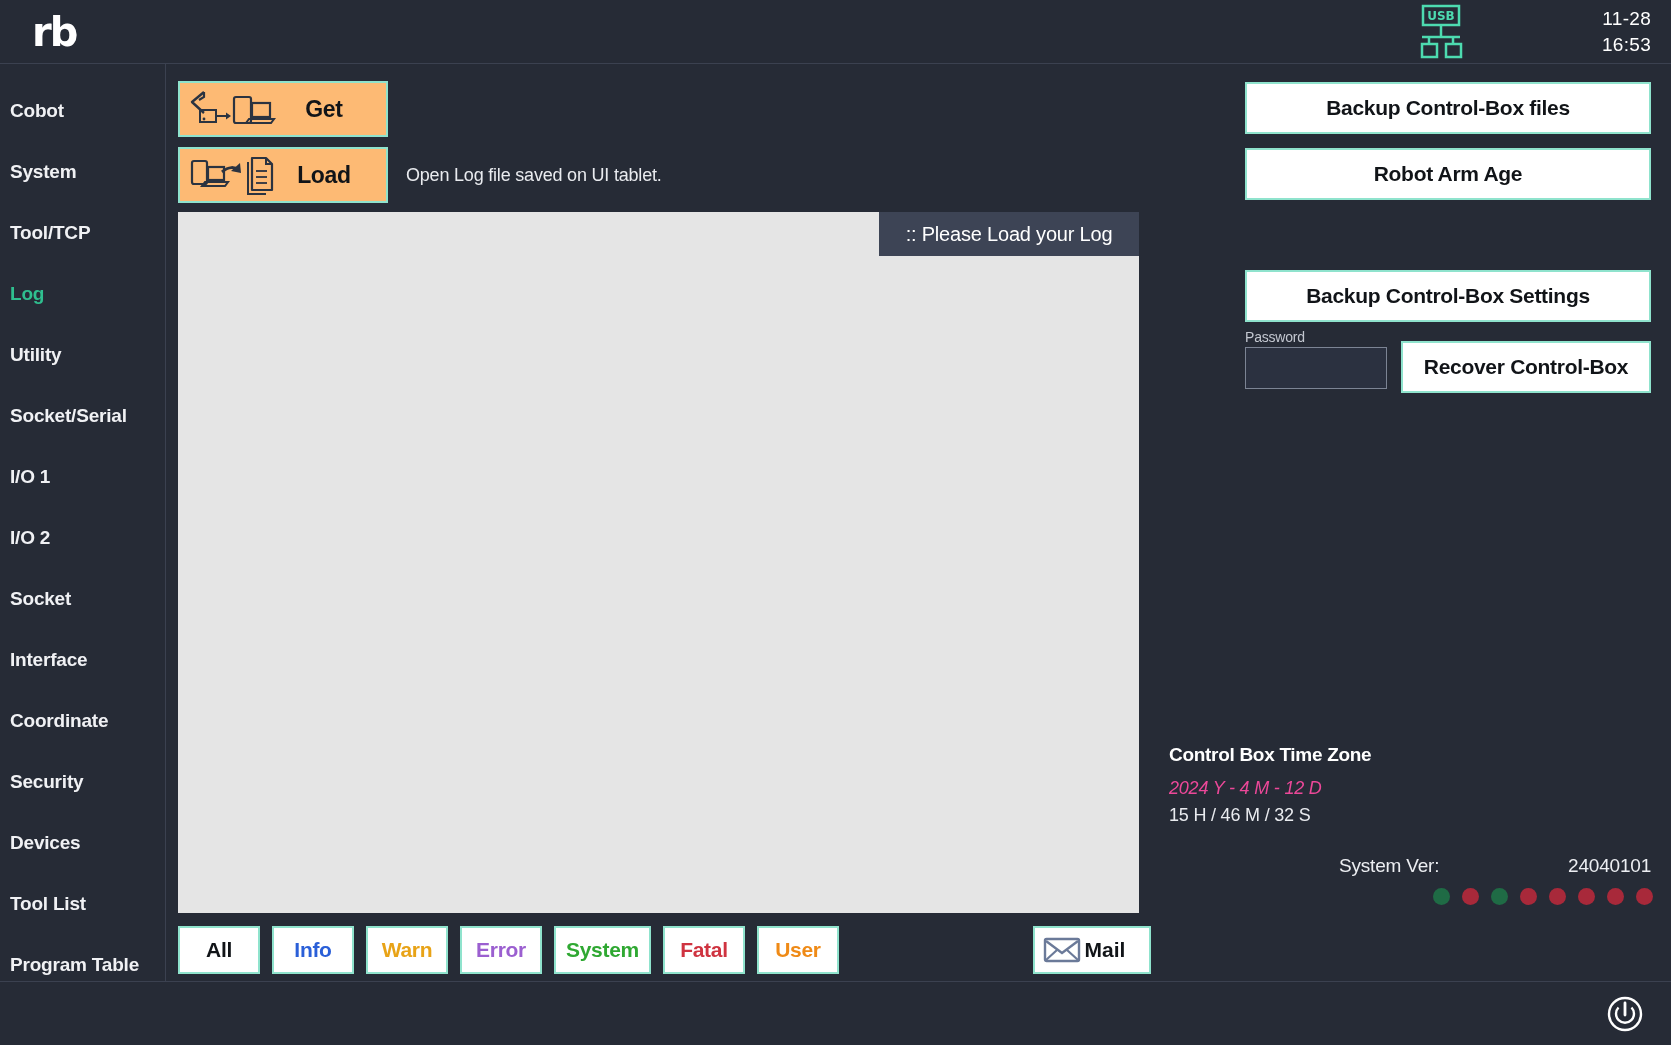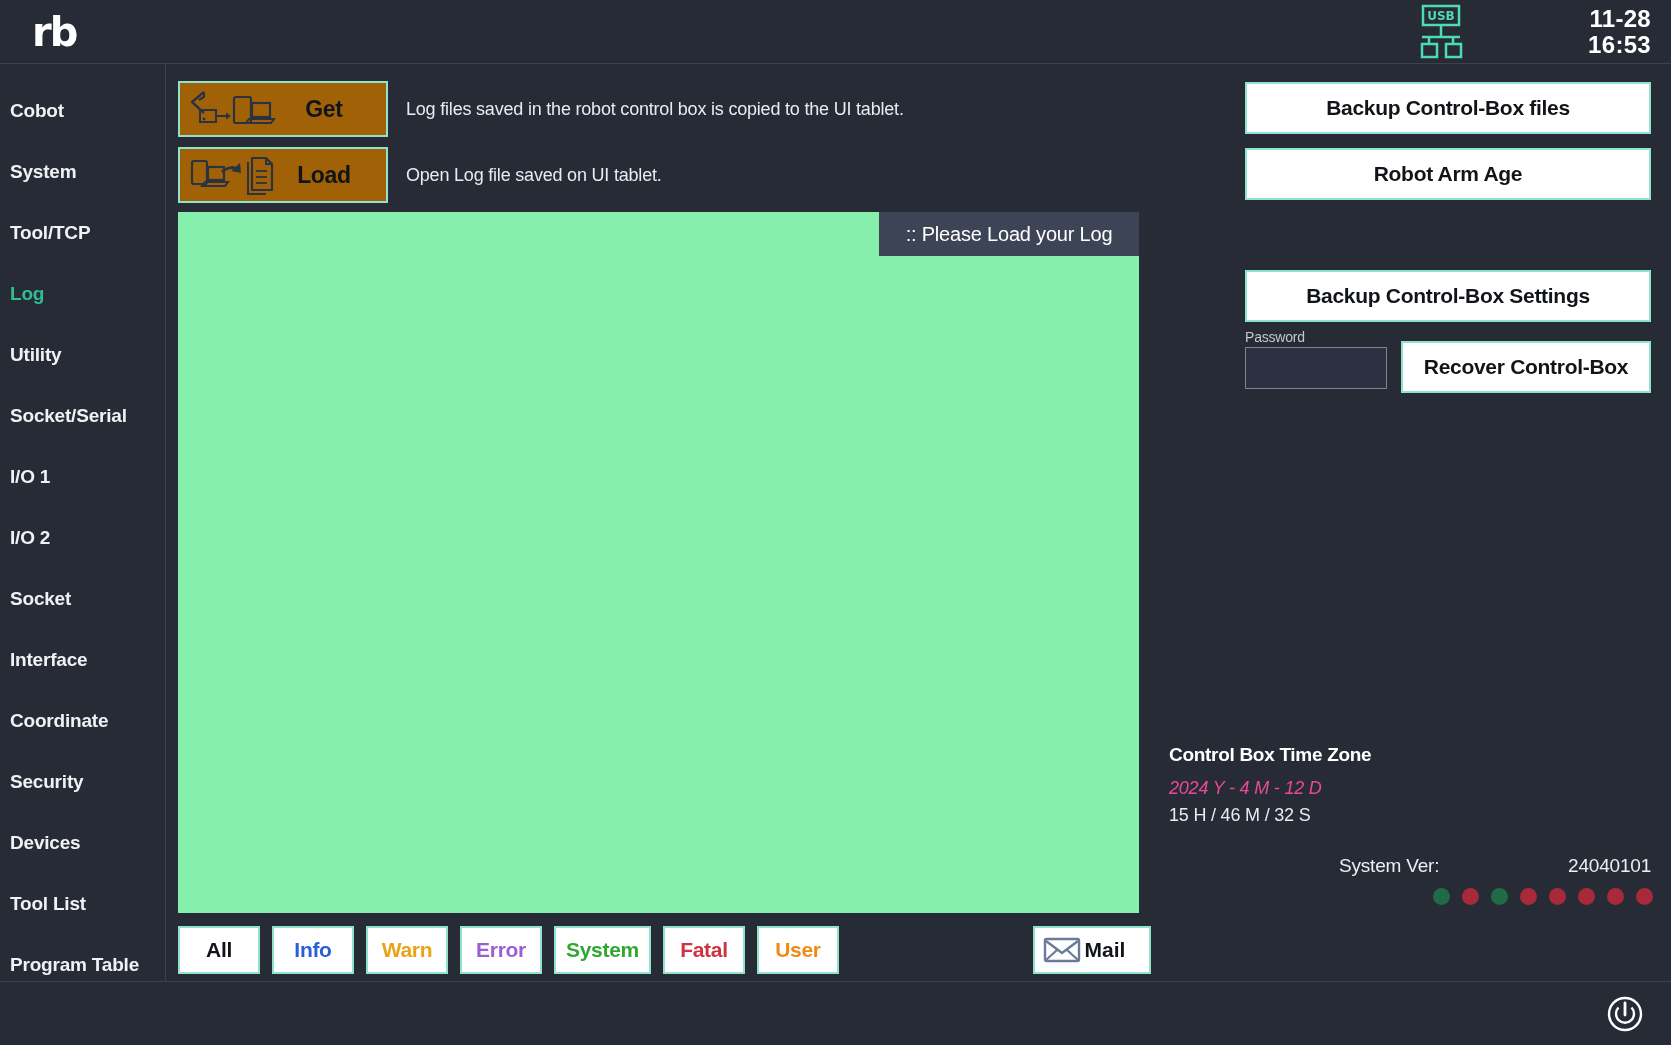--- a/index.html
+++ b/index.html
@@ -18,21 +18,21 @@
     border-bottom:1px solid #3b4150;
   }
   #logo {
     position:absolute; left:32px; top:10px;
     font-size:40px; font-weight:bold; color:#ffffff;
     letter-spacing:-2px; line-height:44px;
     font-family:"DejaVu Sans", sans-serif;
   }
   #usb-icon { position:absolute; left:1410px; top:4px; width:62px; height:56px; }
   #clock { position:absolute; right:20px; top:6px; text-align:right; color:#ffffff; }
-  #clock .cl { font-size:24px; font-weight:bold; line-height:26px; letter-spacing:.3px; }
+  #clock .cl { font-size:19px; font-weight:normal; line-height:26px; letter-spacing:.3px; }
 
   
   #sidebar {
     position:absolute; left:0; top:64px; width:166px; height:917px;
     background:#262b36;
     border-right:1px solid #3b4150;
     padding-top:16px;
   }
   .side-item {
     height:61px; display:flex; align-items:center; padding-left:10px;
@@ -42,38 +42,38 @@
   .side-item.active { color:#2fbf8f; }
 
   
   #main { position:absolute; left:167px; top:64px; width:985px; height:917px; }
 
   .action-row { position:absolute; left:11px; display:flex; align-items:center; }
   #row-get  { top:17px; }
   #row-load { top:83px; }
 
   .action-btn {
-    width:210px; height:56px; background:#a16207;
+    width:210px; height:56px; background:#fdba74;
     border:2px solid #8fe3cd;
     display:flex; align-items:center; cursor:pointer;
   }
   .action-btn .bicon { width:92px; height:46px; margin-left:6px; flex:0 0 auto; }
   .action-btn .blabel {
     flex:1; text-align:center; font-size:23px; font-weight:bold;
     color:#111418; padding-right:16px; letter-spacing:-0.3px;
   }
   .action-desc {
     margin-left:18px; font-size:18px; color:#e9ebef; letter-spacing:-0.2px;
     white-space:nowrap;
   }
 
   
   #log-panel {
     position:absolute; left:11px; top:148px; width:961px; height:701px;
-    background:#86efac;
+    background:#e5e5e5;
   }
   #log-head { position:absolute; left:0; top:0; width:961px; height:44px; }
   #log-notice {
     position:absolute; right:0; top:0; height:44px; min-width:260px;
     background:#3d4455; display:flex; align-items:center; justify-content:center;
     padding:0 26px;
     font-size:20px; color:#ffffff; font-weight:500; letter-spacing:-0.2px;
     white-space:nowrap;
   }
   #log-body { position:absolute; left:0; top:44px; width:961px; height:657px; }
@@ -215,21 +215,20 @@
           <rect x="14" y="24" width="16" height="12" fill="none" stroke="#2b3340" stroke-width="2"></rect>
           <circle cx="18" cy="33" r="1.4" fill="#2b3340"></circle>
           <line x1="31" y1="30" x2="41" y2="30" stroke="#2b3340" stroke-width="2"></line>
           <path d="M40 26.5 L45 30 L40 33.5 Z" fill="#2b3340"></path>
           <rect x="48" y="11" width="17" height="26" rx="2" fill="none" stroke="#2b3340" stroke-width="2.2"></rect>
           <rect x="66" y="17" width="18" height="14" fill="none" stroke="#2b3340" stroke-width="2.2"></rect>
           <path d="M63 33 L88 33 L85 37 L60 37 Z" fill="none" stroke="#2b3340" stroke-width="2"></path>
         </svg>
         <div class="blabel">Get</div>
       </div>
-      <div class="action-desc">Log files saved in the robot control box is copied to the UI tablet.</div>
     </div>
 
     <div class="action-row" id="row-load">
       <div class="action-btn">
         <svg class="bicon" viewBox="0 0 92 46">
           <rect x="6" y="9" width="15" height="23" rx="2" fill="none" stroke="#2b3340" stroke-width="2.2"></rect>
           <rect x="22" y="15" width="16" height="13" fill="none" stroke="#2b3340" stroke-width="2.2"></rect>
           <path d="M19 30 L42 30 L39 34 L16 34 Z" fill="none" stroke="#2b3340" stroke-width="2"></path>
           <path d="M36 20 C43 14 49 15 52 18" fill="none" stroke="#2b3340" stroke-width="3"></path>
           <path d="M54 11 L55 21 L45 19 Z" fill="#2b3340"></path>

